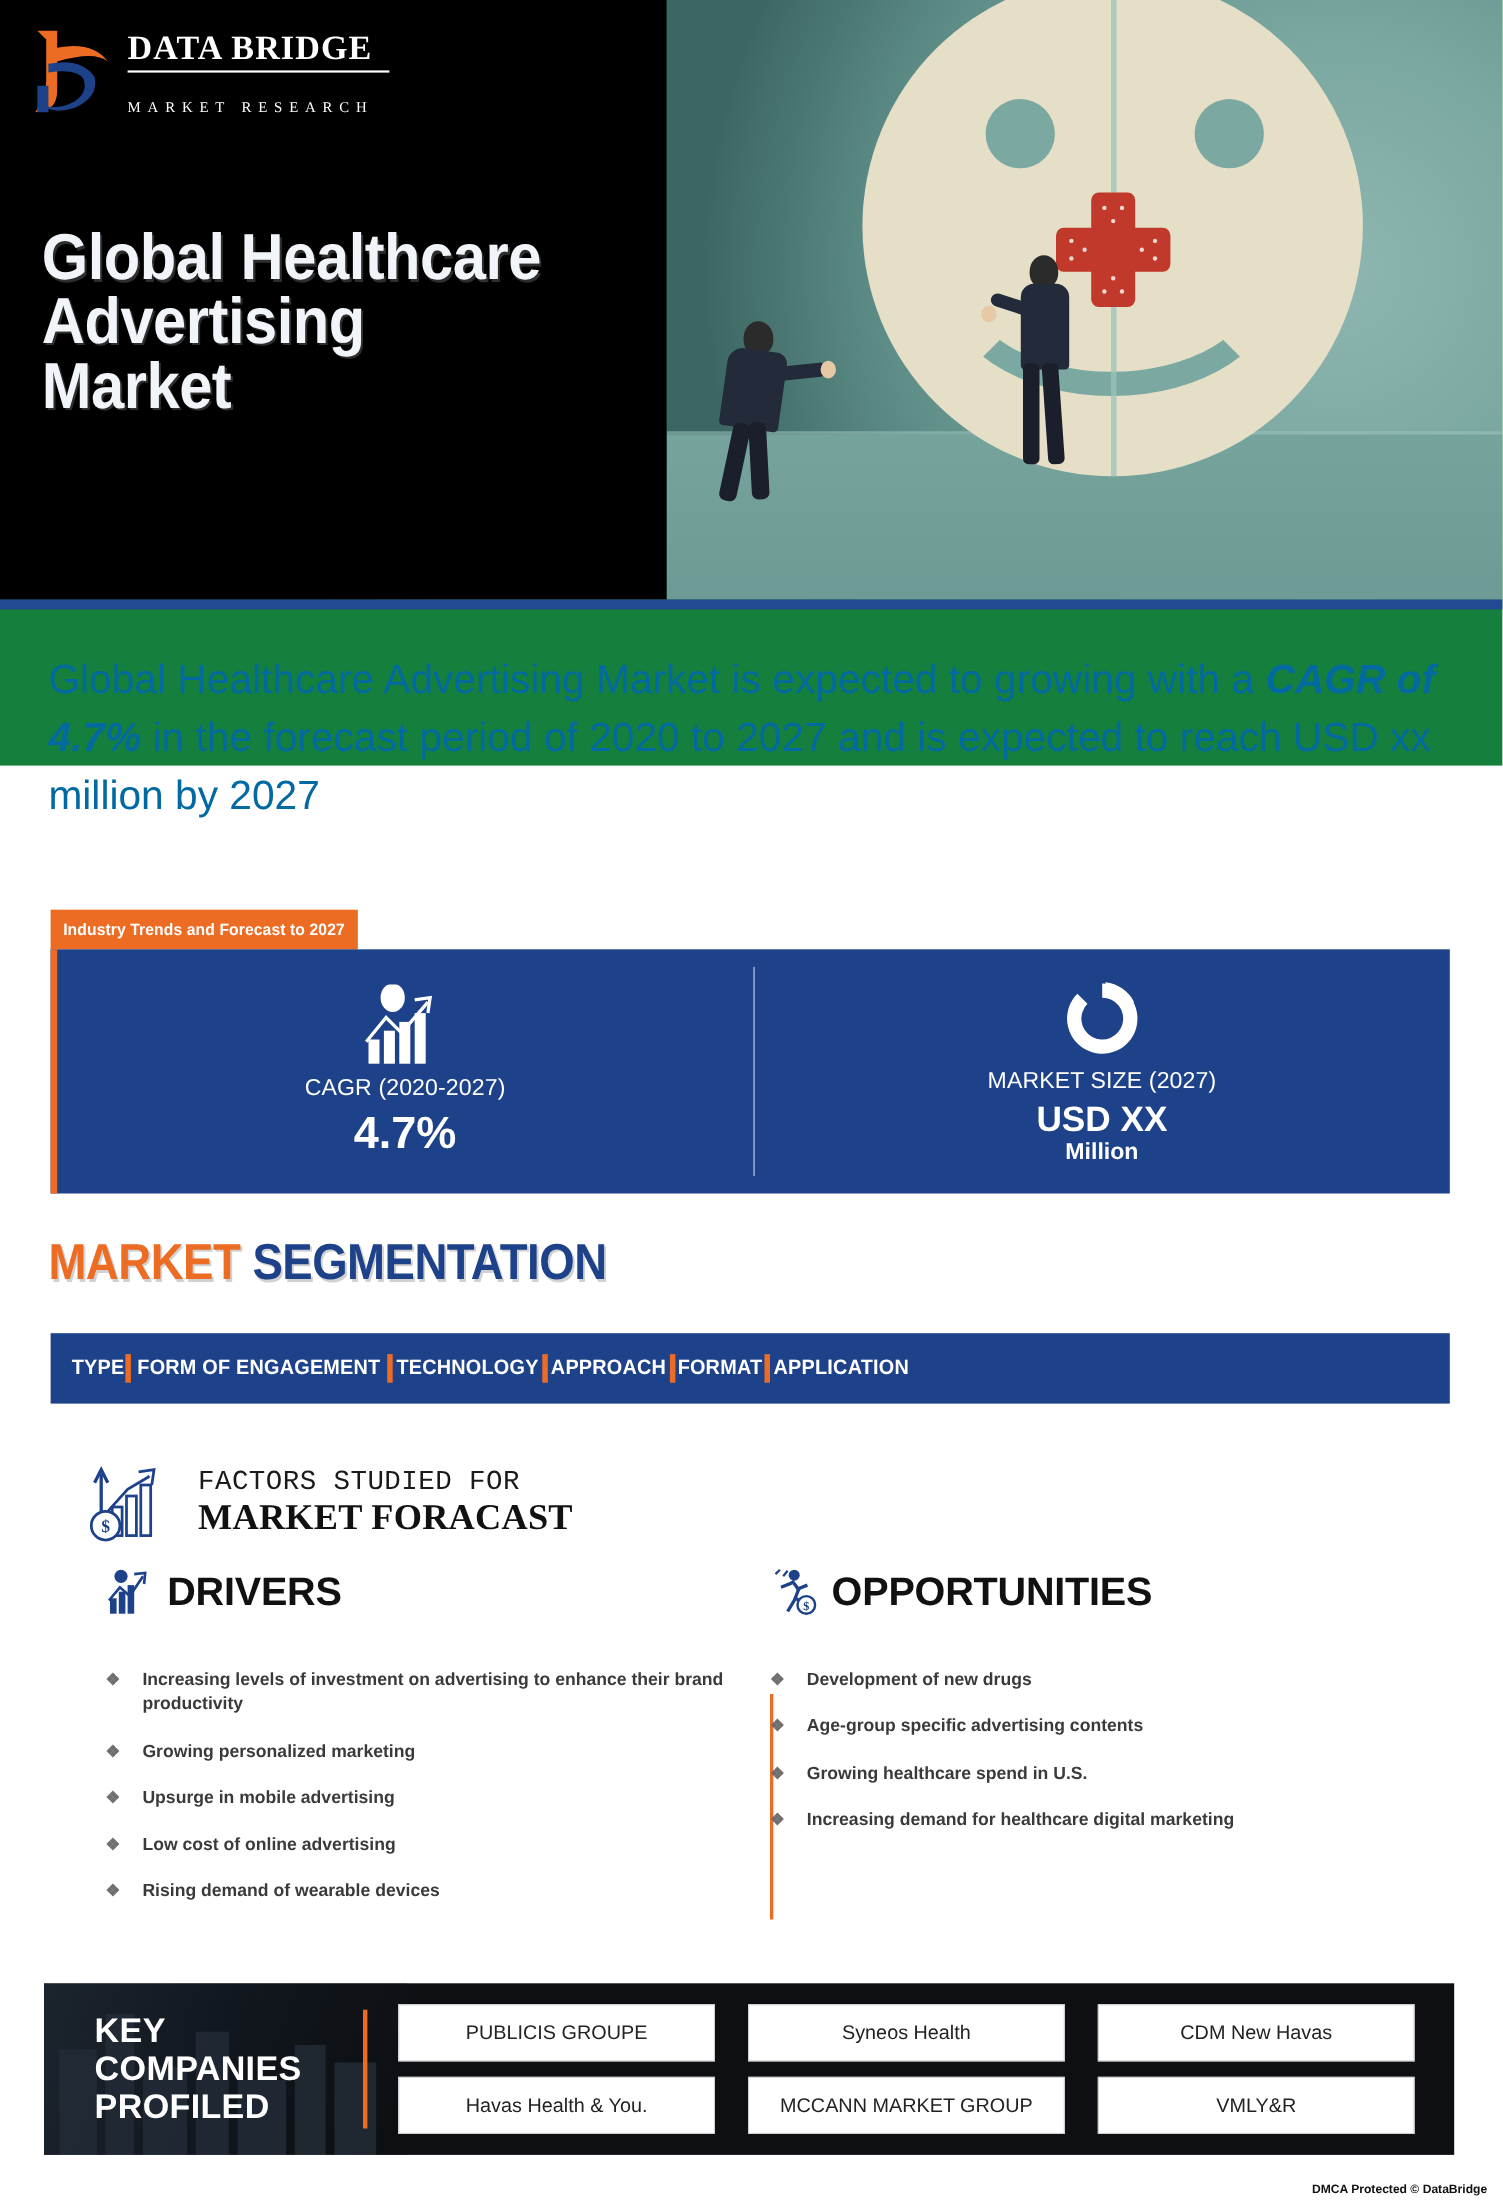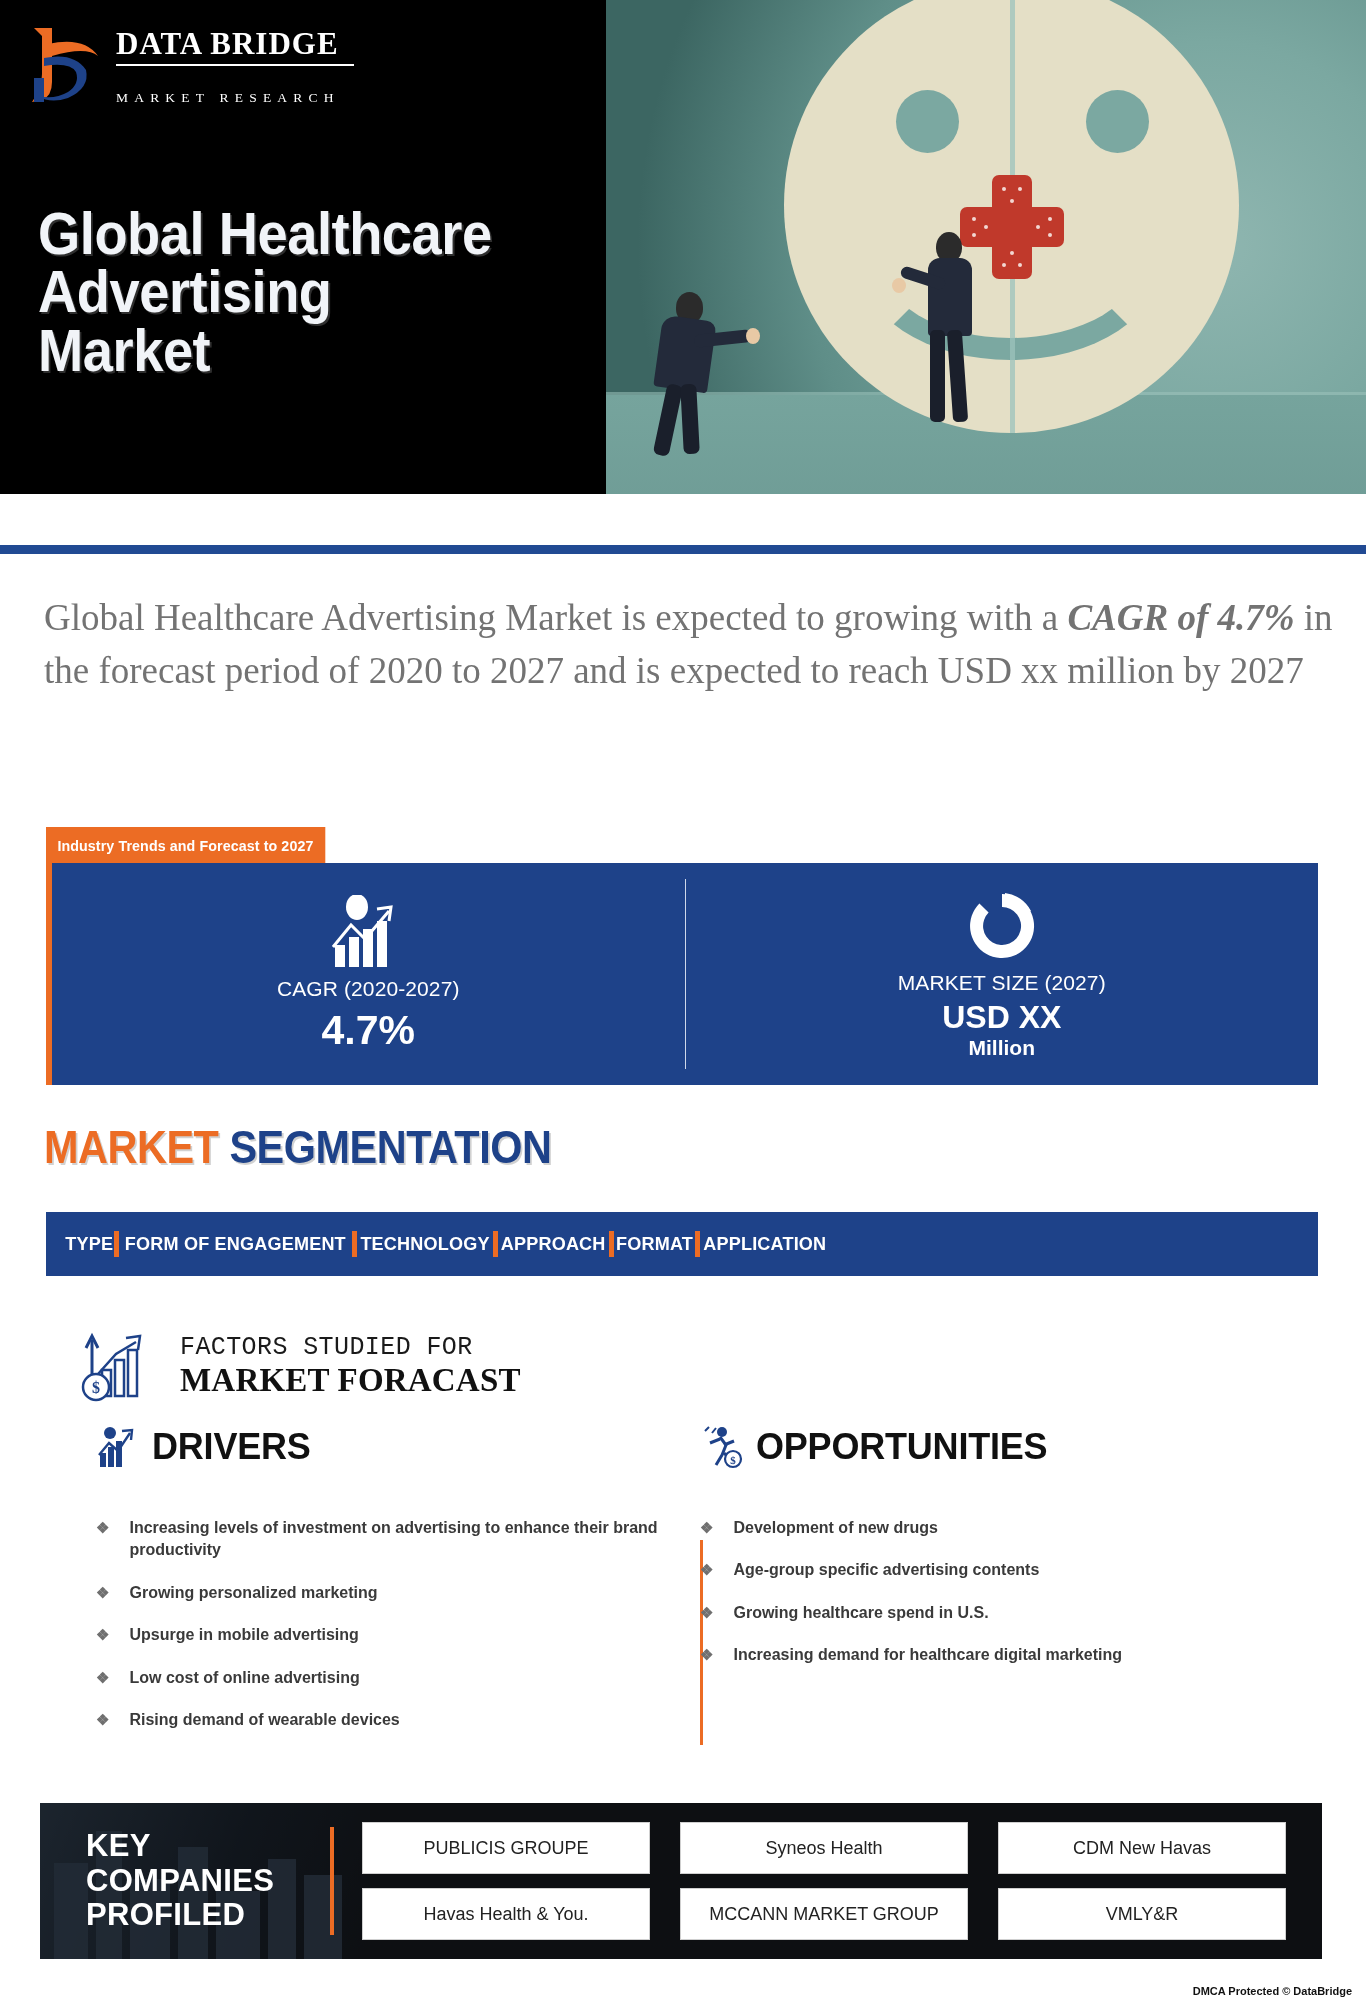--- a/index.html
+++ b/index.html
@@ -2,21 +2,21 @@
 <html><head>
 <meta charset="utf-8">
 <style>
   * { margin:0; padding:0; box-sizing:border-box; }
   html,body { width:1366px; height:2009px; background:#ffffff; }
   body { font-family:"Liberation Sans", sans-serif; position:relative; overflow:hidden; }
 
   .page { position:relative; width:1366px; height:2009px; background:#fff; }
 
   
-  .hero { position:relative; width:1366px; height:494px; background:#a16207; overflow:hidden; }
+  .hero { position:relative; width:1366px; height:696px; background:#15803d; overflow:hidden; }
   .hero-art {
     position:absolute; right:0; top:0; width:760px; height:545px;
     background:
       radial-gradient(circle at 80% 45%, #8fb6b0 0%, #7ba8a1 30%, #5f8e88 60%, #3c6662 85%);
   }
   .hero-art .floor {
     position:absolute; left:0; bottom:0; width:100%; height:150px;
     background:linear-gradient(180deg,#76a49d 0%,#6d9a94 100%);
   }
   .hero-art .floorline { position:absolute; left:0; bottom:150px; width:100%; height:3px; background:#9cc3bc; opacity:.55; }
@@ -66,22 +66,22 @@
     font-family:"Liberation Sans Narrow","Liberation Sans", sans-serif;
     font-weight:700; font-size:59px; line-height:0.99; letter-spacing:-.5px;
     text-shadow:2px 2px 0 rgba(255,255,255,.18);
     transform:scaleX(0.92); transform-origin:left top;
   }
   .blue-rule { position:absolute; left:0; top:545px; width:1366px; height:9px; background:#214a93; }
 
   
   .intro {
     position:absolute; left:44px; top:592px; width:1290px;
-    font-size:37px; line-height:1.42; color:#737373;
-    font-family:Liberation Serif, serif; font-weight:300;
+    font-size:37px; line-height:1.42; color:#0369a1;
+    font-family:Liberation Sans, sans-serif; font-weight:300;
   }
   .intro b { font-weight:700; font-style:italic; }
 
   
   .stat-tag {
     position:absolute; left:46px; top:827px; height:36px; background:#ec6c24;
     color:#fff; font-size:15px; font-weight:700; padding:0 12px;
     display:flex; align-items:center; letter-spacing:.1px;
     font-family:"Liberation Sans Narrow","Liberation Sans", sans-serif;
     transform:scaleX(.95); transform-origin:left center;

